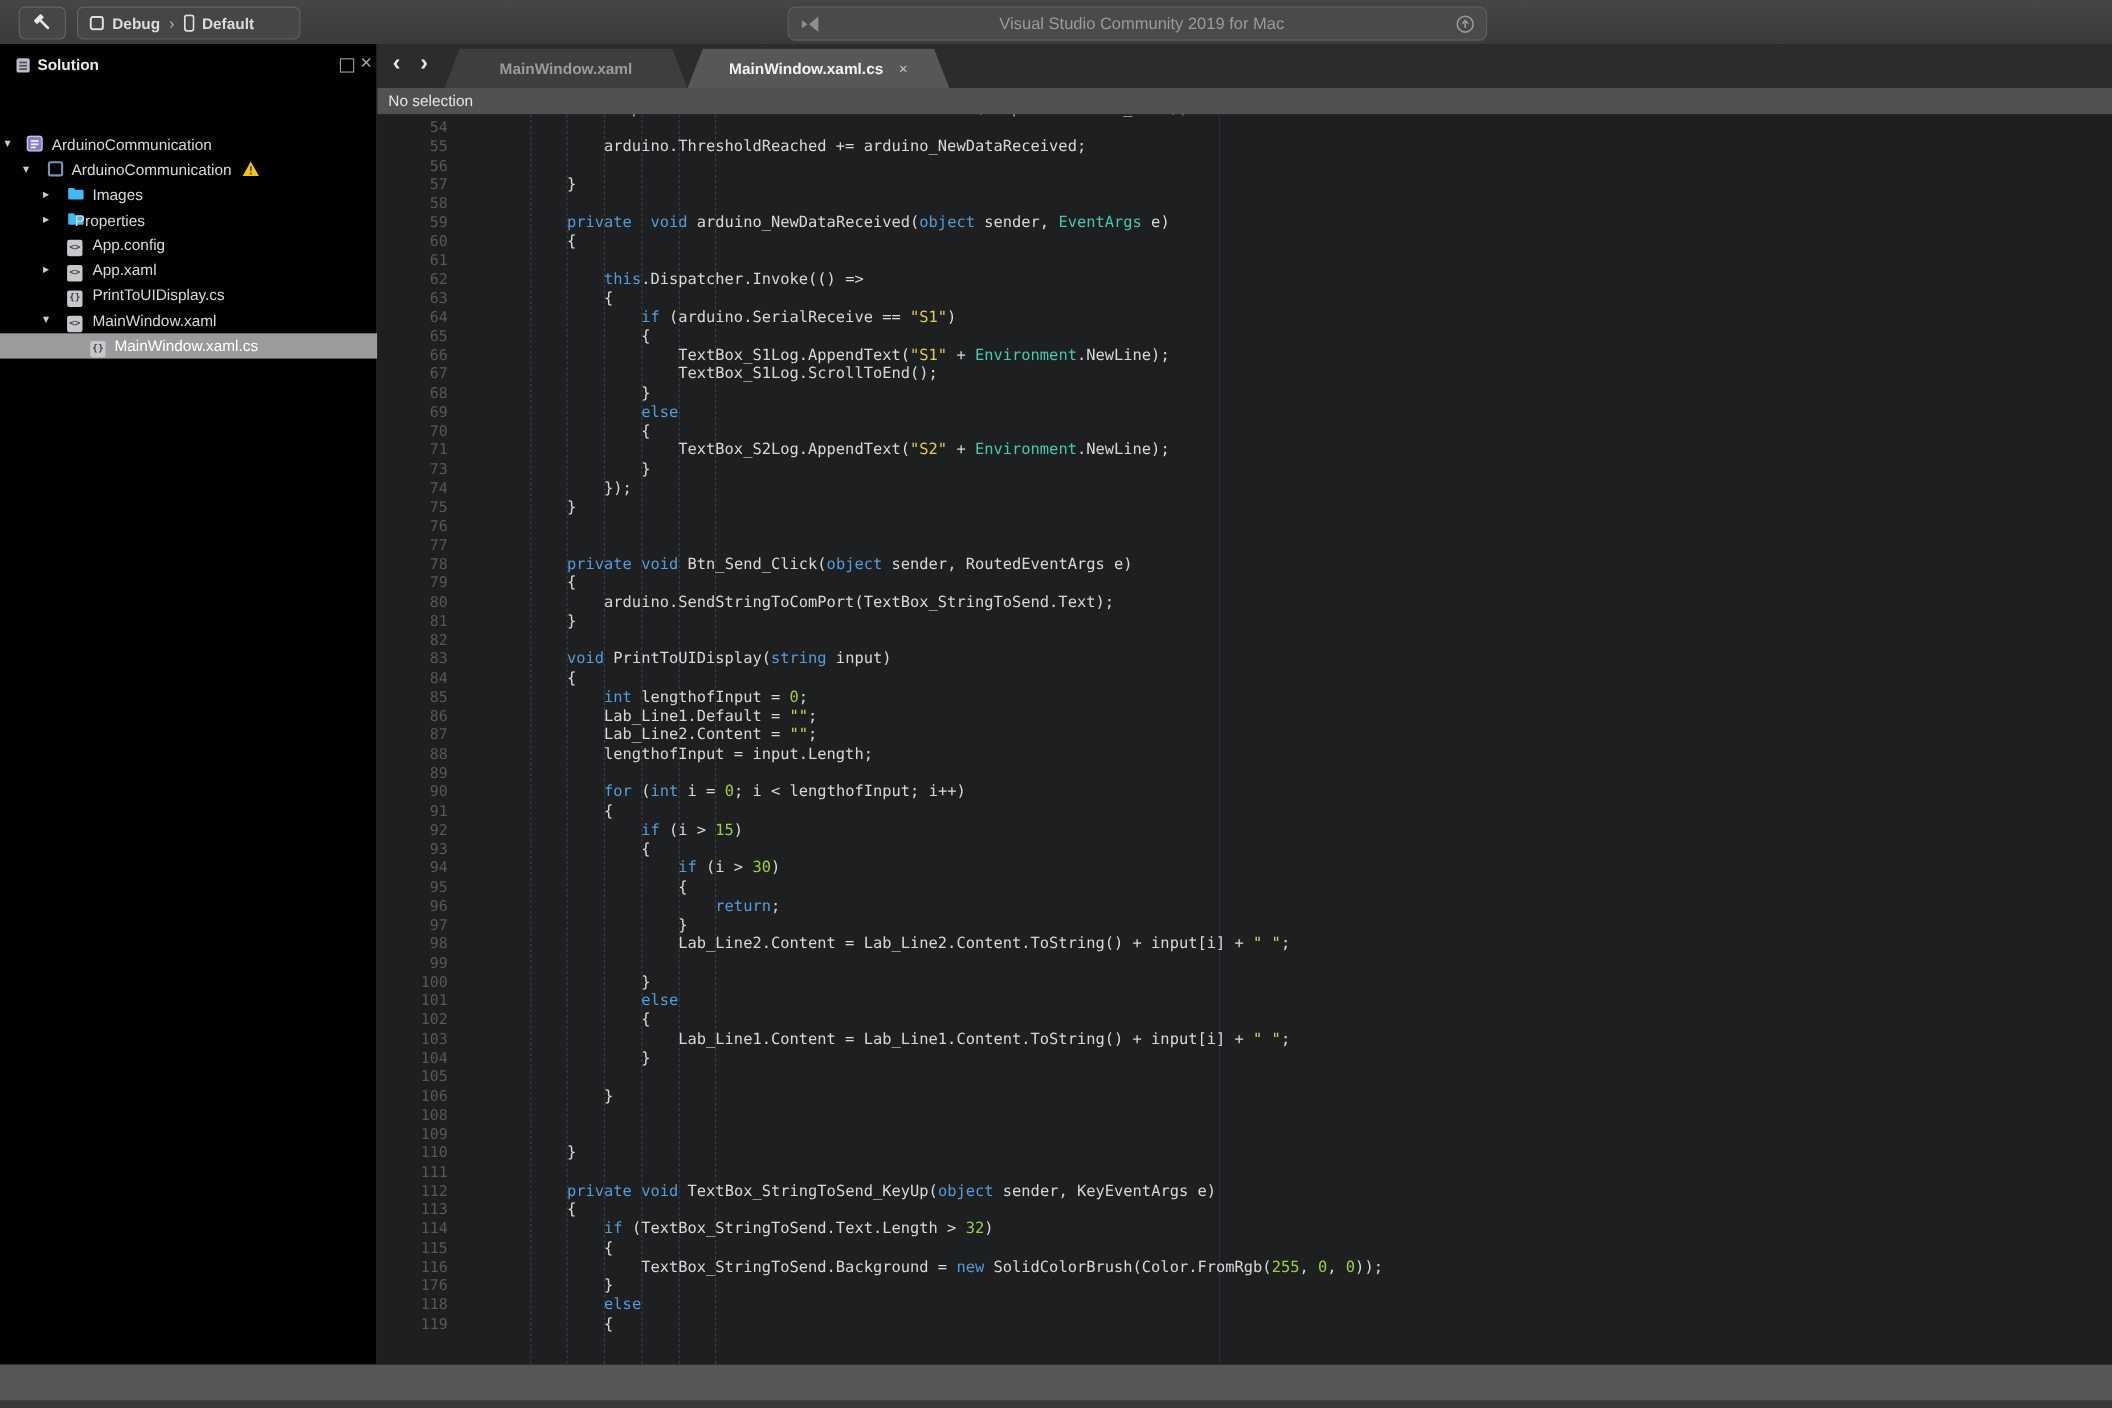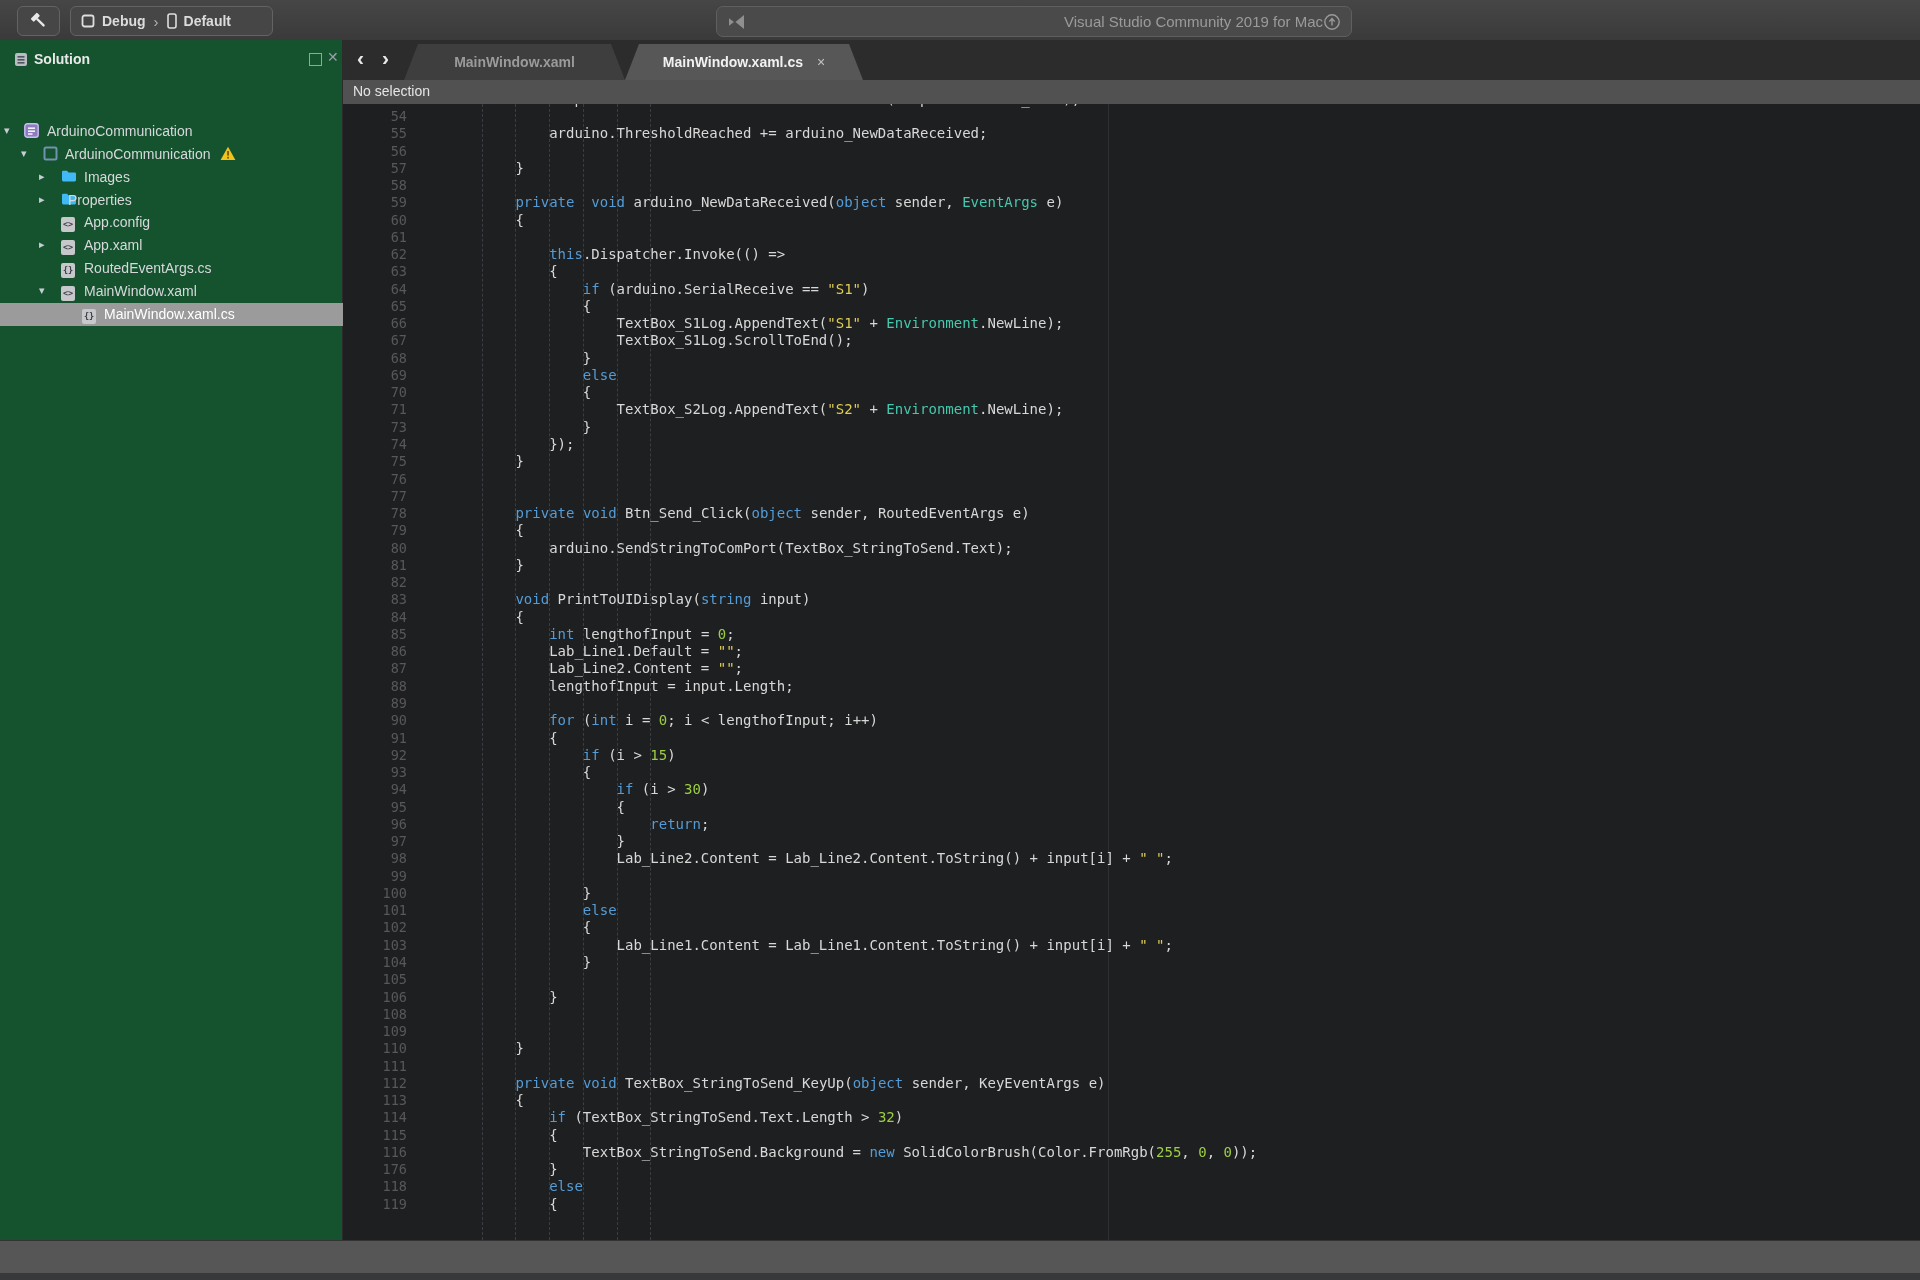--- a/index.html
+++ b/index.html
@@ -9,25 +9,25 @@
   
   #toolbar{position:absolute;left:0;top:0;width:1920px;height:40px;
            background:linear-gradient(#464646,#3a3a3a);border-bottom:1px solid #262626;}
   .tb-btn{position:absolute;top:6px;height:28px;border:1px solid #636363;border-radius:6px;
           background:#464646;display:flex;align-items:center;color:#dcdcdc;font-size:14px;font-weight:600;}
   #run-btn{left:17px;width:41px;justify-content:center;}
   #config-btn{left:70px;width:181px;padding:0 10px;gap:7px;}
   .cfg-sep{color:#b5b5b5;font-size:15px;font-weight:400;margin:0 1px;}
   #title-pill{position:absolute;left:716px;top:6px;width:614px;height:29px;background:#4a4a4a;
               border:1px solid #5f5f5f;border-radius:7px;display:flex;align-items:center;padding:0 10px;}
-  #title-pill .title-text{color:#9b9b9b;font-size:15px;margin-left:7px;flex:1;text-align:right;}
+  #title-pill .title-text{color:#9b9b9b;font-size:15px;margin-left:7px;flex:1;text-align:center;}
   .icon-svg{display:block;}
 
   
-  #sidebar{position:absolute;left:0;top:40px;width:343px;height:1200px;background:#14532d;
+  #sidebar{position:absolute;left:0;top:40px;width:343px;height:1200px;background:#000000;
            border-right:1px solid #2b2b2b;box-sizing:border-box;}
   #sidebar-header{position:absolute;left:0;top:0;width:100%;height:40px;}
   #sidebar-header .hdr-label{position:absolute;left:34px;top:11px;color:#e9e9e9;font-size:14px;font-weight:700;}
   #sidebar-header .hdr-icon{position:absolute;left:14px;top:12px;}
   .hdr-btn{position:absolute;top:13px;color:#9aa0ab;font-size:12px;line-height:12px;}
   #dock-btn{left:309px;width:11px;height:11px;border:1px solid #9aa0ab;}
   #panel-close-btn{left:327px;font-size:14px;top:11px;}
   .tree-row{position:absolute;left:0;width:343px;height:23px;color:#d6d8dc;font-size:14px;}
   .tree-row.selected{background:#9b9b9b;color:#ffffff;}
   .tree-arrow{position:absolute;top:4px;font-size:11px;color:#c8cdd5;}
@@ -163,21 +163,21 @@
           <span class="tree-icon" style="left:61px"><span class="file-badge">&lt;&gt;</span></span>
           <span class="tree-label" style="left:84px">App.config</span>
         </div>
         <div class="tree-row" style="top: 194.25px;">
           <span class="tree-arrow" style="left:39px">▸</span>
           <span class="tree-icon" style="left:61px"><span class="file-badge">&lt;&gt;</span></span>
           <span class="tree-label" style="left:84px">App.xaml</span>
         </div>
         <div class="tree-row" style="top: 217.1px;">
           <span class="tree-icon" style="left:61px"><span class="file-badge">{}</span></span>
-          <span class="tree-label" style="left:84px">RoutedEventArgs.cs</span>
+          <span class="tree-label" style="left:84px">PrintToUIDisplay.cs</span>
         </div>
         <div class="tree-row" style="top: 239.95px;">
           <span class="tree-arrow" style="left:39px">▾</span>
           <span class="tree-icon" style="left:61px"><span class="file-badge">&lt;&gt;</span></span>
           <span class="tree-label" style="left:84px">MainWindow.xaml</span>
         </div>
         <div class="tree-row selected" style="top: 262.8px;">
           <span class="tree-icon" style="left:82px"><span class="file-badge">{}</span></span>
           <span class="tree-label" style="left:104px">MainWindow.xaml.cs</span>
         </div>

